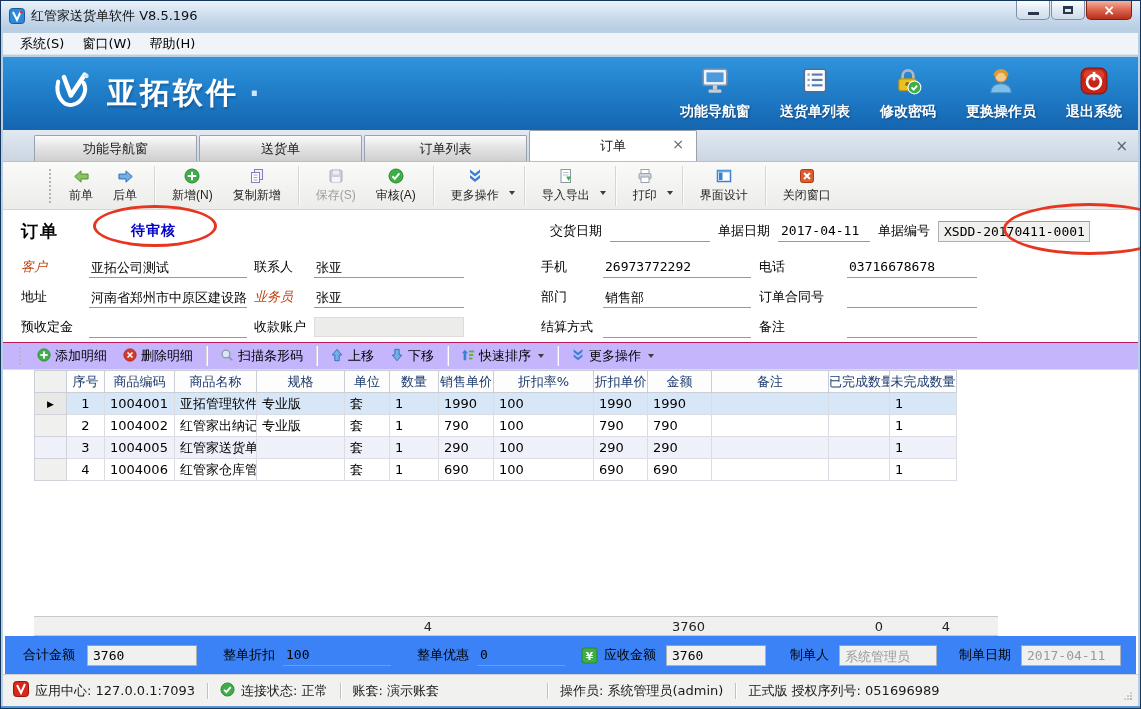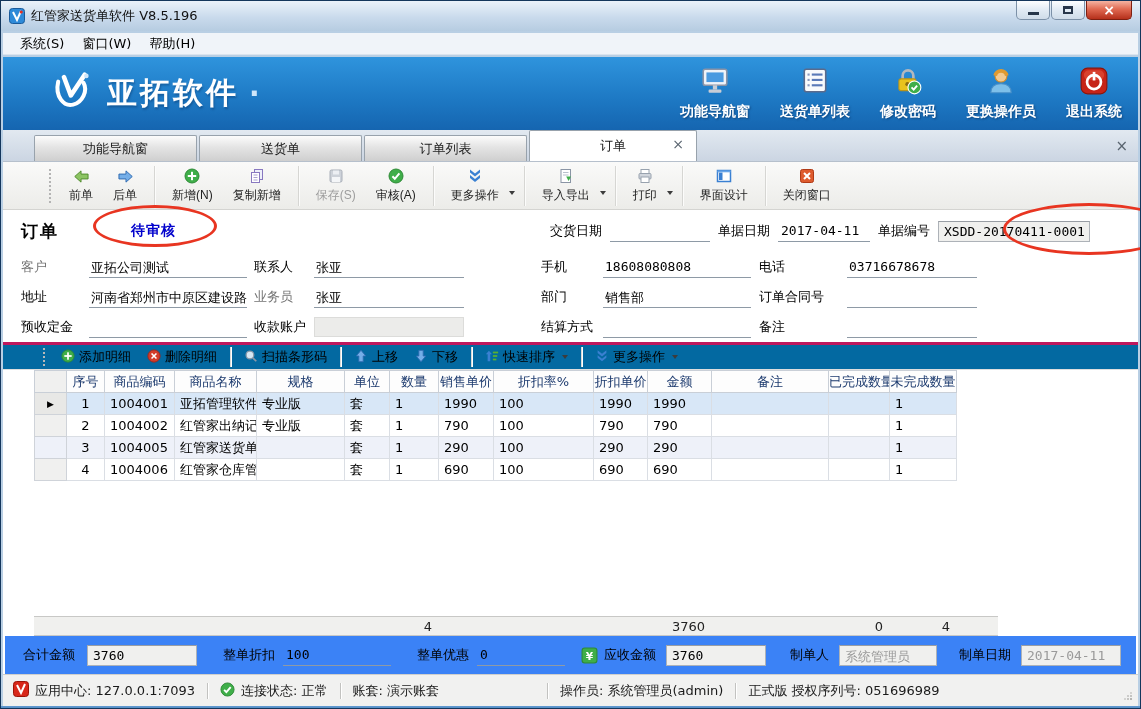--- a/index.html
+++ b/index.html
@@ -72,30 +72,30 @@
   .oh-label { margin-right:8px; white-space:nowrap; }
   .uline { border-bottom:1px solid #8e9aa6; height:22px; padding:3px 3px 0; font-size:13px; overflow:hidden; white-space:nowrap; }
   .sunken { background:#f0f0ee; border:1px solid #adb2b8; border-top-color:#989da4;
             height:21px; padding:2px 5px 0; font-size:13px; overflow:hidden; white-space:nowrap; }
 
   
   .form { display:grid; margin-left:18px; align-content:start;
           grid-template-columns:68px 158px 7px 60px 150px 77px 62px 148px 8px 88px 130px;
           grid-auto-rows:30px; height:90px; font-size:13px; align-items:center; }
   .flabel { white-space:nowrap; }
-  .flabel.blue { color:#737373; }
+  .flabel.blue { color:#c2410c;font-style:italic; }
   .fin { border-bottom:1px solid #8e9aa6; height:22px; padding:3px 2px 0; overflow:hidden; white-space:nowrap; }
   .fin.disabled { background:#ececea; border:1px solid #dcdcda; height:20px; }
   .c1{grid-column:1}.c2{grid-column:2}.c4{grid-column:4}.c5{grid-column:5}
   .c7{grid-column:7}.c8{grid-column:8}.c10{grid-column:10}.c11{grid-column:11}
   .r1{grid-row:1}.r2{grid-row:2}.r3{grid-row:3}
 
   
-  .dtoolbar { height:28px; background:#0369a1; border-top:3px solid #be185d; border-bottom:1px solid #dedede;
-              display:flex; align-items:center; padding-left:40px; font-size:13px; }
+  .dtoolbar { height:28px; background:#c4b5fd; border-top:1px solid #be185d; border-bottom:1px solid #dedede;
+              display:flex; align-items:center; padding-left:16px; font-size:13px; }
   .dgrip { width:2px; height:18px; border-left:2px dotted #b8b8b8; margin-right:8px; }
   .dbtn { display:flex; align-items:center; gap:4px; padding:2px 8px; border-radius:3px; }
   .dsep { width:1px; height:20px; background:#d8d8d5; box-shadow:1px 0 0 #fff; margin:0 5px; }
   .dcaret { width:0; height:0; border-left:3px solid transparent; border-right:3px solid transparent;
             border-top:4px solid #3c3c3c; margin-left:3px; }
 
   
   .grid-area { flex:1; padding-left:31px; display:flex; flex-direction:column; overflow:hidden;gap:16px; }
   table.grid { border-collapse:collapse; table-layout:fixed; width:922px; font-size:13px; }
   table.grid th { height:22px; font-weight:normal; color:#1c3a6e; text-align:center;
@@ -393,21 +393,21 @@
         <span class="sunken mono" style="width:152px">XSDD-20170411-0001</span>
       </span>
     </div>
 
     <div class="form">
       <span class="flabel blue c1 r1">客户</span>
       <span class="fin c2 r1">亚拓公司测试</span>
       <span class="flabel c4 r1">联系人</span>
       <span class="fin c5 r1">张亚</span>
       <span class="flabel c7 r1">手机</span>
-      <span class="fin mono c8 r1">18608080808</span>
+      <span class="fin mono c8 r1">26973772292</span>
       <span class="flabel c10 r1">电话</span>
       <span class="fin mono c11 r1">03716678678</span>
 
       <span class="flabel c1 r2">地址</span>
       <span class="fin c2 r2">河南省郑州市中原区建设路</span>
       <span class="flabel blue c4 r2">业务员</span>
       <span class="fin c5 r2">张亚</span>
       <span class="flabel c7 r2">部门</span>
       <span class="fin c8 r2">销售部</span>
       <span class="flabel c10 r2">订单合同号</span>

